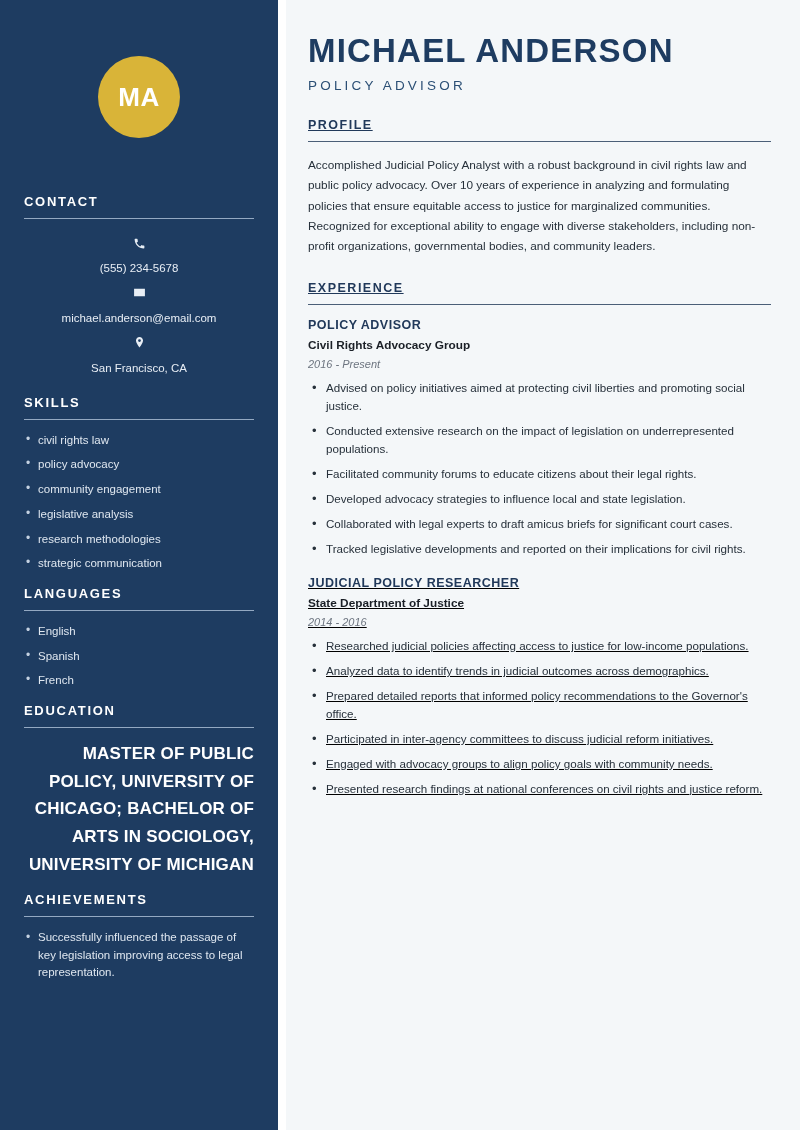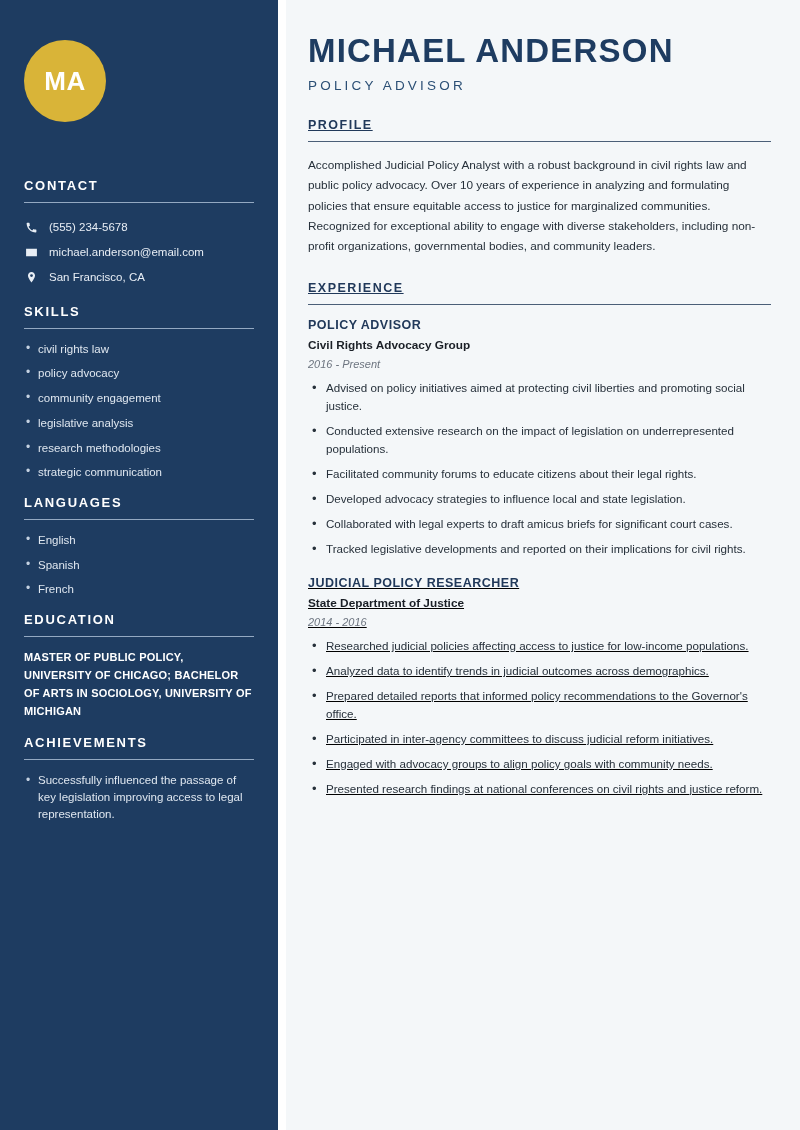--- a/index.html
+++ b/index.html
@@ -29,22 +29,22 @@
     width: 278px;
     min-width: 278px;
     height: 1130px;
     background: #1e3c61;
     padding: 0 24px;
     position: relative;
   }
 
   .avatar-wrap {
     display: flex;
-    justify-content: flex-start;
-    padding-top: 40px;
+    justify-content: center;
+    padding-top: 56px;
     padding-bottom: 10px;
   }
 
   .avatar {
     width: 82px;
     height: 82px;
     border-radius: 50%;
     background: #d9b438;
     color: #ffffff;
     display: flex;
@@ -74,20 +74,21 @@
   }
 
   
   .contact-list { list-style: none; }
 
   .contact-item {
     display: flex;
     align-items: center;
     gap: 11px;
     padding: 5px 0;
+    flex-direction: column;
   }
 
   .contact-icon {
     width: 14px;
     min-width: 14px;
     height: 14px;
     display: flex;
     align-items: center;
     justify-content: center;
   }
@@ -119,25 +120,26 @@
     font-size: 12px;
   }
 
   .side-bullets.achievements li {
     margin-bottom: 13px;
     line-height: 1.5;
   }
 
   .education-text {
     color: #ffffff;
-    font-size: 11px;
+    font-size: 17px;
     font-weight: bold;
     line-height: 1.63;
     letter-spacing: 0.2px;
     text-transform: uppercase;
+    text-align: right;
   }
 
   
   .gap-strip {
     width: 8px;
     min-width: 8px;
     height: 1130px;
     background: #ffffff;
   }
 

